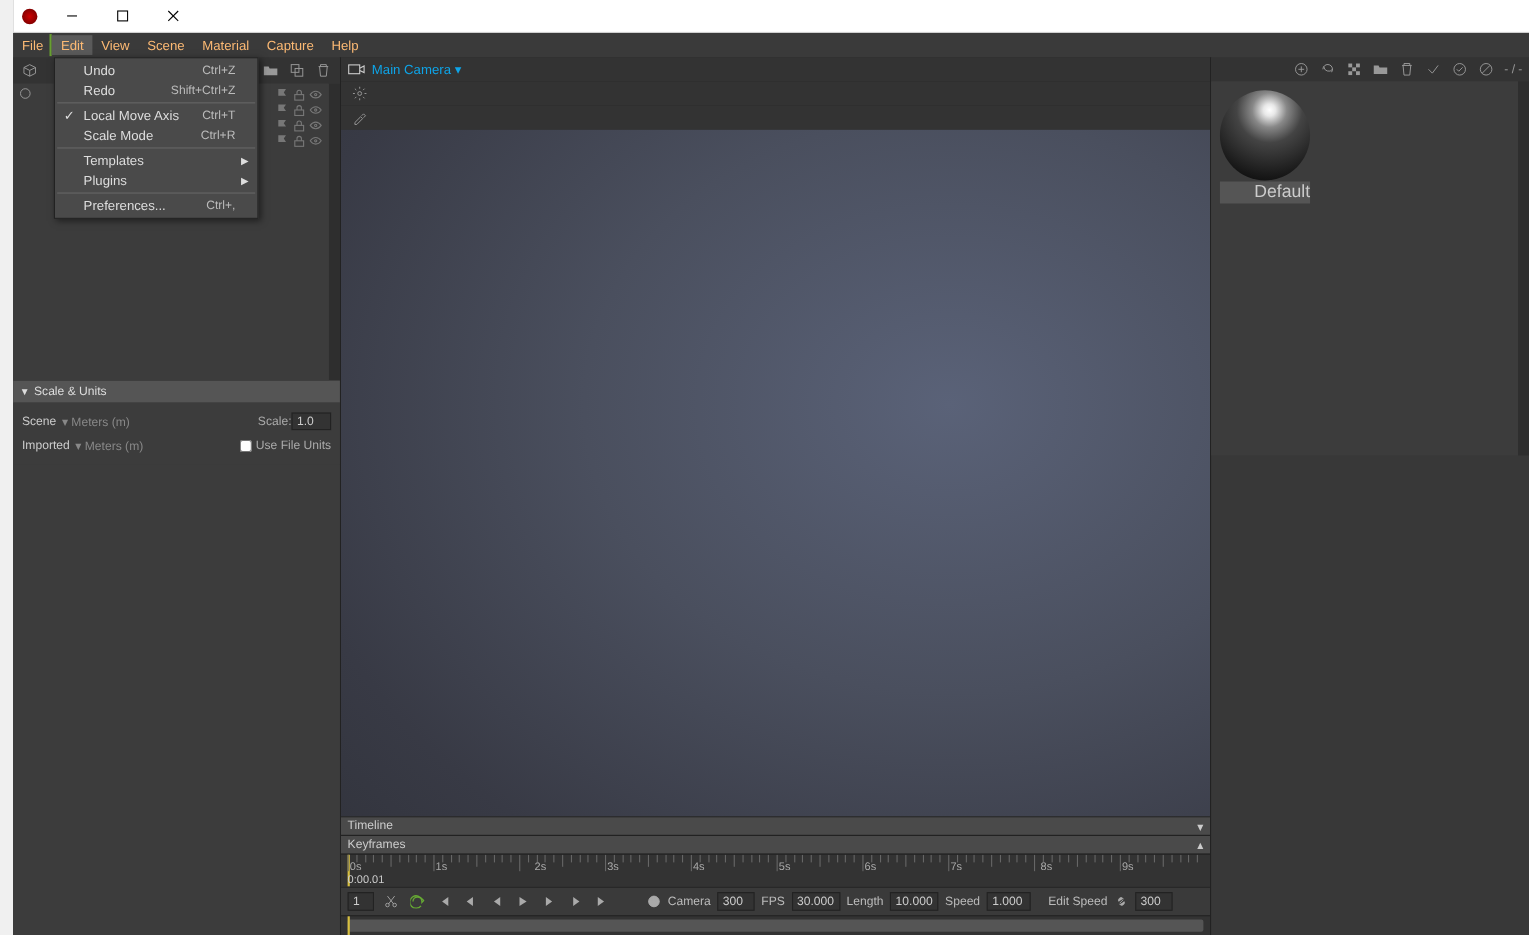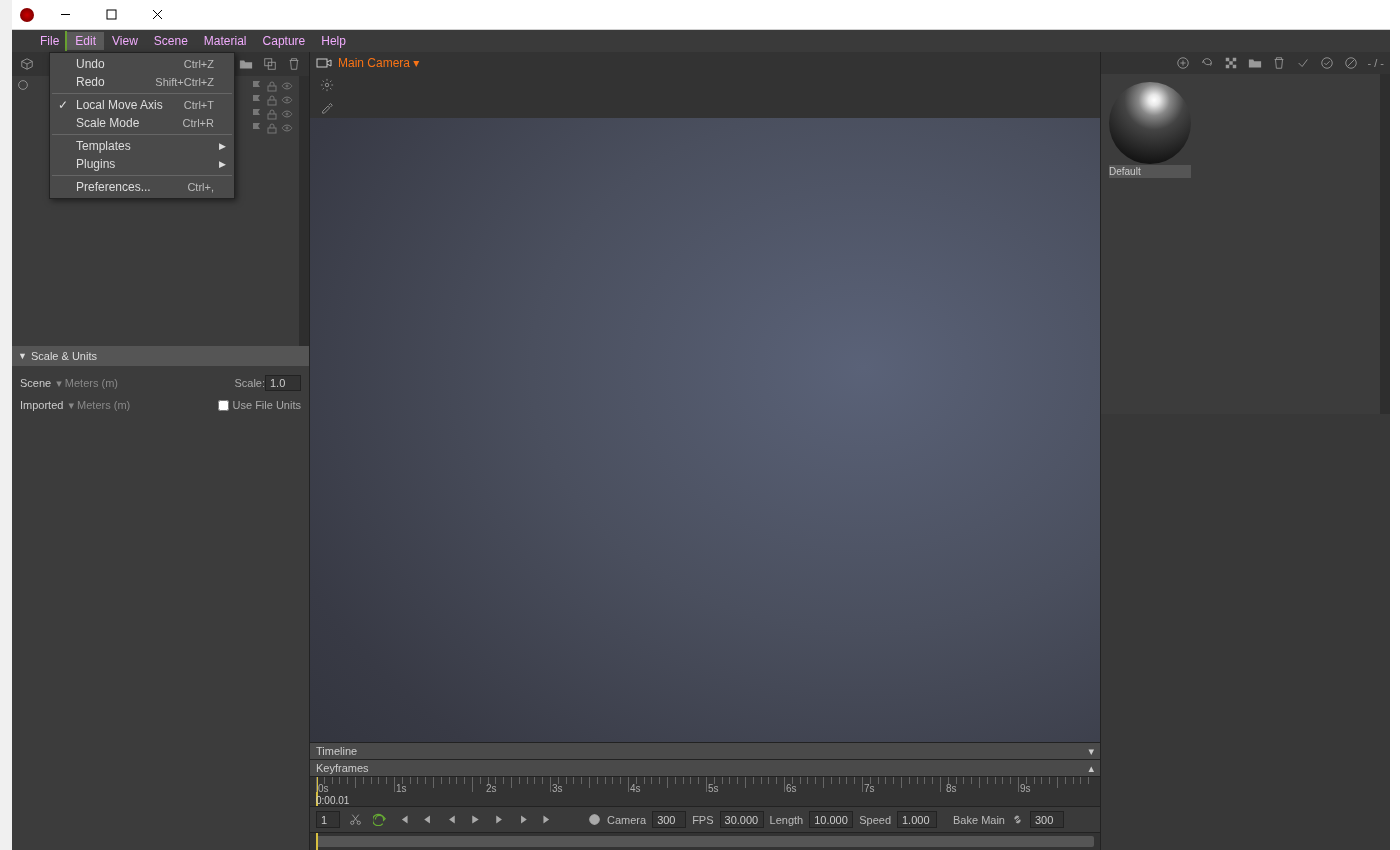--- a/index.html
+++ b/index.html
@@ -4,21 +4,21 @@
 <style>
 * { margin:0; padding:0; box-sizing:border-box; font-family:"Segoe UI",Tahoma,sans-serif; user-select:none; }
 body { background:#fff; width:1400px; height:850px; overflow:hidden; position:relative; }
 .sidebar-left { position:absolute; left:0; top:0; width:12px; height:850px; background:#f0f0f0; color:#333; font-size:10px; line-height:1.6; writing-mode:vertical-rl; text-orientation:mixed; padding-top:130px; }
 .window { position:absolute; left:12px; top:0; width:1378px; height:850px; background:#3a3a3a; display:flex; flex-direction:column; }
 .titlebar { height:30px; background:#fff; color:#000; display:flex; align-items:center; padding:0 8px; border-bottom:1px solid #d0d0d0; }
 .titlebar .logo { width:14px; height:14px; background:radial-gradient(circle,#c00,#600); border-radius:50%; margin-right:8px; }
 .titlebar .title { font-size:12px; flex:1; }
 .titlebar .wbtn { width:46px; height:30px; display:flex; align-items:center; justify-content:center; cursor:pointer; }
 .titlebar svg { width:11px; height:11px; stroke:#000; fill:none; stroke-width:1; }
-.menubar { height:22px; background:#3a3a3a; display:flex; align-items:center; padding:0 20px; color:#f0abfc; font-size:12px; }
+.menubar { height:22px; background:#3a3a3a; display:flex; align-items:center; padding:0 0; color:#fdba74; font-size:12px; }
 .menubar .mitem { padding:2px 8px; cursor:pointer; }
 .menubar .mitem.active { background:#5a5a5a; }
 .menubar .sep { width:2px; height:20px; background:#68a030; margin-left:-2px; }
 .body-row { flex:1; display:flex; min-height:0; }
 .left-col { width:298px; background:#383838; display:flex; flex-direction:column; border-right:1px solid #222; }
 .outliner-toolbar { height:24px; background:#333; display:flex; align-items:center; padding:0 4px; gap:2px; position:relative; }
 .tbicon { width:22px; height:22px; display:flex; align-items:center; justify-content:center; cursor:pointer; color:#999; }
 .tbicon svg { width:14px; height:14px; }
 .outliner { height:270px; background:#3c3c3c; overflow:auto; position:relative; font-size:11px; color:#bbb; }
 .outliner .row { height:18px; display:flex; align-items:center; padding-left:4px; }
@@ -30,21 +30,21 @@
 .panel-hdr .tri { font-size:9px; }
 .panel-body { padding:6px 8px; background:#3c3c3c; color:#aaa; font-size:11px; }
 .panel-body .prow { display:flex; align-items:center; height:22px; }
 .panel-body .lbl { color:#ccc; }
 .panel-body .drop { color:#888; margin-left:2px; }
 .panel-body .field { background:#333; border:1px solid #222; color:#ccc; padding:0 4px; height:16px; width:36px; font-size:11px; }
 .panel-body input[type=checkbox]{ width:11px; height:11px; margin-right:4px; accent-color:#555; }
 .colorswatch { width:16px; height:16px; background:#fff; border:1px solid #999; margin-left:auto; }
 .spacer { flex:1; }
 .center-col { flex:1; display:flex; flex-direction:column; background:#2a2a2a; min-width:0; }
-.viewport-hdr { height:22px; background:#333; display:flex; align-items:center; padding:0 6px; color:#f97316; font-size:12px; gap:6px; }
+.viewport-hdr { height:22px; background:#333; display:flex; align-items:center; padding:0 6px; color:#0ea5e9; font-size:12px; gap:6px; }
 .viewport-tbar { height:22px; background:#333; display:flex; align-items:center; padding:0 6px; gap:4px; }
 .viewport { flex:1; background:radial-gradient(ellipse 120% 120% at 70% 40%, #5a6278 0%, #4a4f5e 35%, #383a45 65%, #2a2c32 100%); position:relative; }
 .timeline-area { background:#3a3a3a; }
 .tl-hdr { height:17px; background:#4a4a4a; color:#ccc; font-size:11px; display:flex; align-items:center; padding:0 6px; justify-content:space-between; border-top:1px solid #222; }
 .tl-ruler { height:30px; background:#333; position:relative; overflow:hidden; border-top:1px solid #222; }
 .tl-ruler .tick { position:absolute; top:0; bottom:14px; width:1px; background:#666; }
 .tl-ruler .ticklbl { position:absolute; top:6px; font-size:10px; color:#aaa; }
 .tl-ruler .cursor { position:absolute; left:6px; top:-1px; bottom:0; width:2px; background:#d8c040; }
 .tl-ruler .curtime { position:absolute; left:6px; bottom:0; font-size:10px; color:#ccc; }
 .tl-controls { height:26px; background:#3a3a3a; display:flex; align-items:center; padding:0 6px; gap:6px; color:#bbb; font-size:11px; border-top:1px solid #222; }
@@ -52,21 +52,21 @@
 .tl-controls svg { width:13px; height:13px; fill:#aaa; }
 .tl-controls .btn.grn svg { fill:#6a3; }
 .tl-controls .num { background:#333; border:1px solid #222; padding:0 4px; height:17px; min-width:34px; color:#ccc; font-size:11px; display:flex; align-items:center; }
 .tl-scroll { height:18px; background:#333; position:relative; border-top:1px solid #222; }
 .tl-scroll .thumb { position:absolute; left:6px; right:6px; top:3px; height:11px; background:#555; border-radius:2px; }
 .tl-scroll .playhead { position:absolute; left:6px; top:0; bottom:0; width:2px; background:#d8c040; }
 .right-col { width:290px; background:#383838; display:flex; flex-direction:column; border-left:1px solid #222; }
 .right-toolbar { height:22px; background:#333; display:flex; align-items:center; justify-content:flex-end; padding:0 4px; gap:2px; }
 .mat-area { height:340px; background:#3c3c3c; padding:8px; position:relative; }
 .matball { width:82px; height:82px; border-radius:50%; background:radial-gradient(circle at 55% 22%, #fff 0%, #e8e8e8 7%, #888 20%, #444 38%, #1a1a1a 75%, #000 100%); }
-.matlbl { width:82px; text-align:left; font-size:10px; color:#ccc; background:#555; margin-top:1px; padding:1px 0; }
+.matlbl { width:82px; text-align:right; font-size:16px; color:#ccc; background:#555; margin-top:1px; padding:1px 0; }
 .nosel { flex:1; display:flex; align-items:flex-start; justify-content:center; padding-top:24px; color:#777; font-size:12px; background:#3c3c3c; border-top:3px solid #222; }
 .dropdown { position:absolute; top:52px; left:49px; width:186px; background:#4a4a4a; border:1px solid #222; box-shadow:2px 2px 6px rgba(0,0,0,0.5); z-index:100; font-size:12px; color:#ddd; padding:2px 0; }
 .dropdown .ditem { height:18px; display:flex; align-items:center; padding:0 20px 0 26px; position:relative; cursor:pointer; }
 .dropdown .short { margin-left:auto; color:#bbb; font-size:11px; }
 .dropdown .dsep { height:1px; background:#666; margin:2px 2px; }
 .dropdown .check { position:absolute; left:8px; }
 .dropdown .arrow { position:absolute; right:8px; font-size:9px; }
 .right-toolbar .rtxt { font-size:11px; color:#999; margin-left:4px; margin-right:2px; }
 </style>
 </head>
@@ -424,21 +424,21 @@
               <path d="M2 8h12M8 2a9 9 0 010 12M8 2a9 9 0 000 12"></path>
             </svg>
           <span>Camera</span>
           <div class="num">300</div>
           <span>FPS</span>
           <div class="num" style="min-width:44px">30.000</div>
           <span>Length</span>
           <div class="num" style="min-width:44px">10.000</div>
           <span>Speed</span>
           <div class="num" style="min-width:40px">1.000</div>
-          <span style="margin-left:10px">Bake Main</span>
+          <span style="margin-left:10px">Edit Speed</span>
           <svg width="14" height="14" viewBox="0 0 16 16" fill="none" stroke="#aaa">
               <path d="M6 10l4-4M5 8a3 3 0 014-4l1 1M11 8a3 3 0 01-4 4l-1-1"></path>
             </svg>
           <div class="num">300</div>
         </div>
         <div class="tl-scroll">
           <div class="thumb"></div>
           <div class="playhead"></div>
         </div>
       </div>

